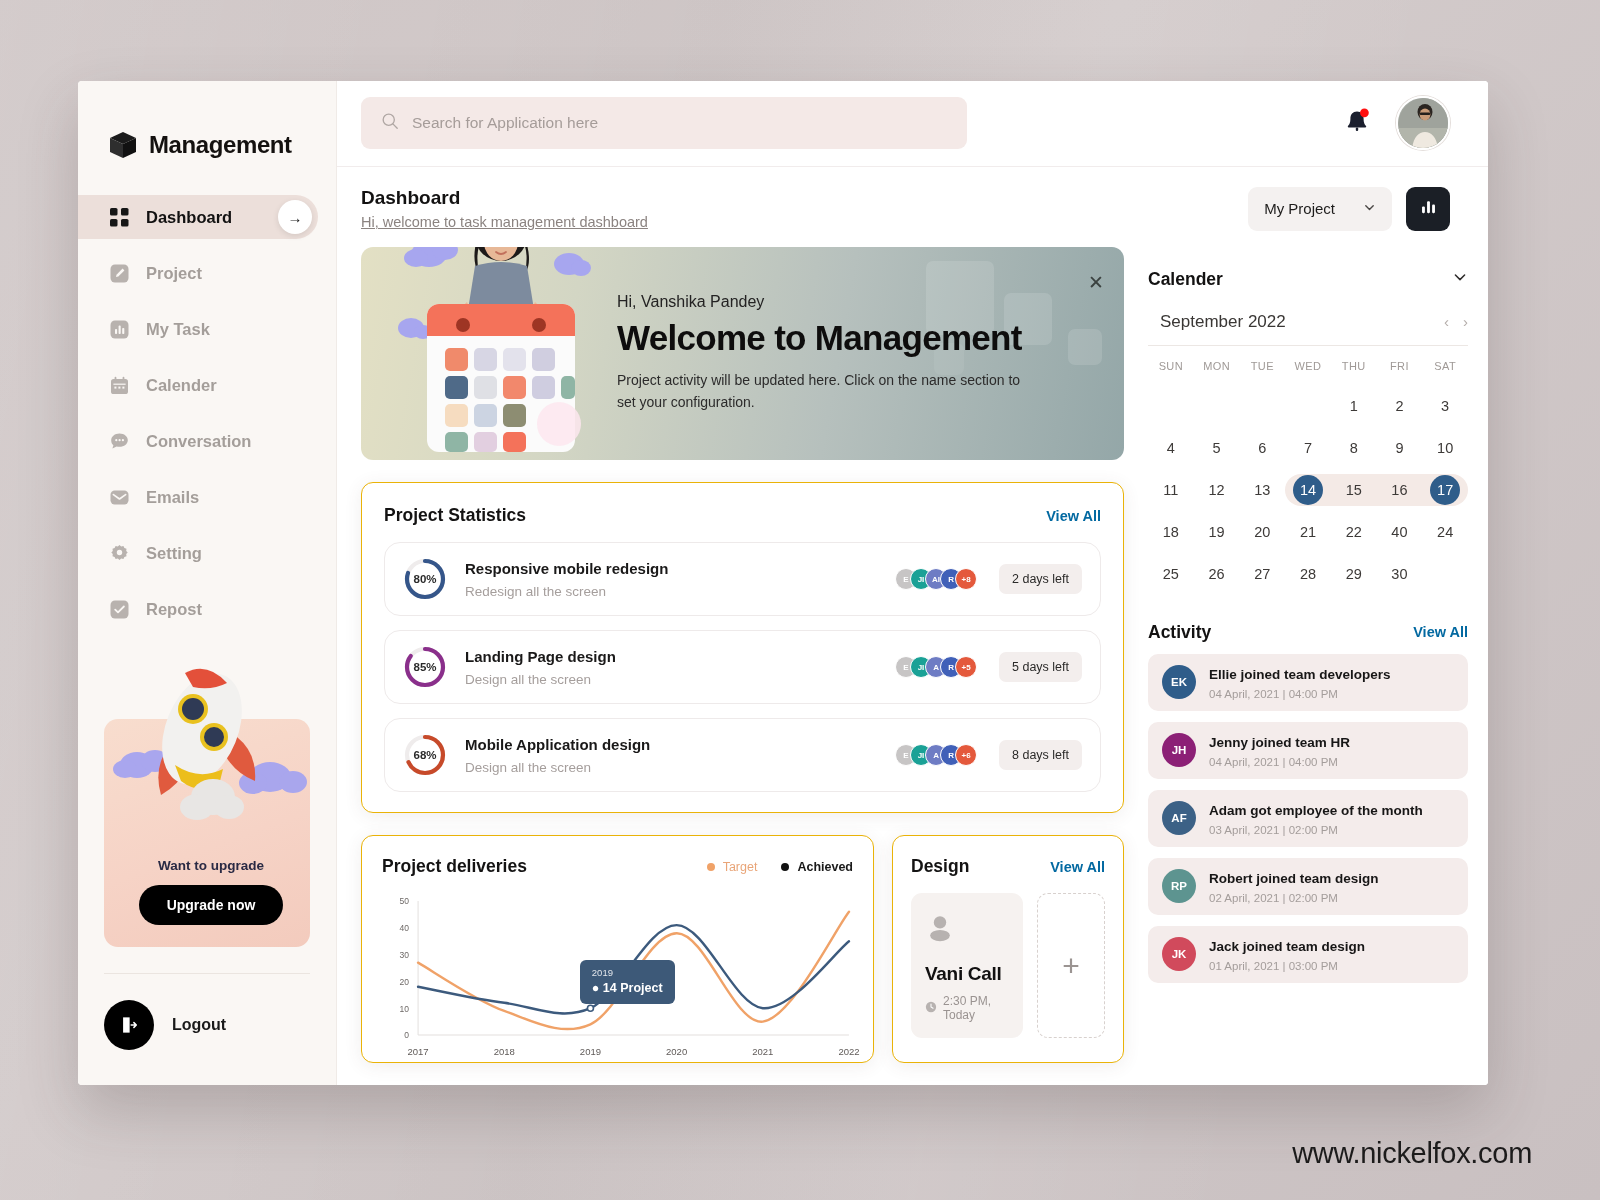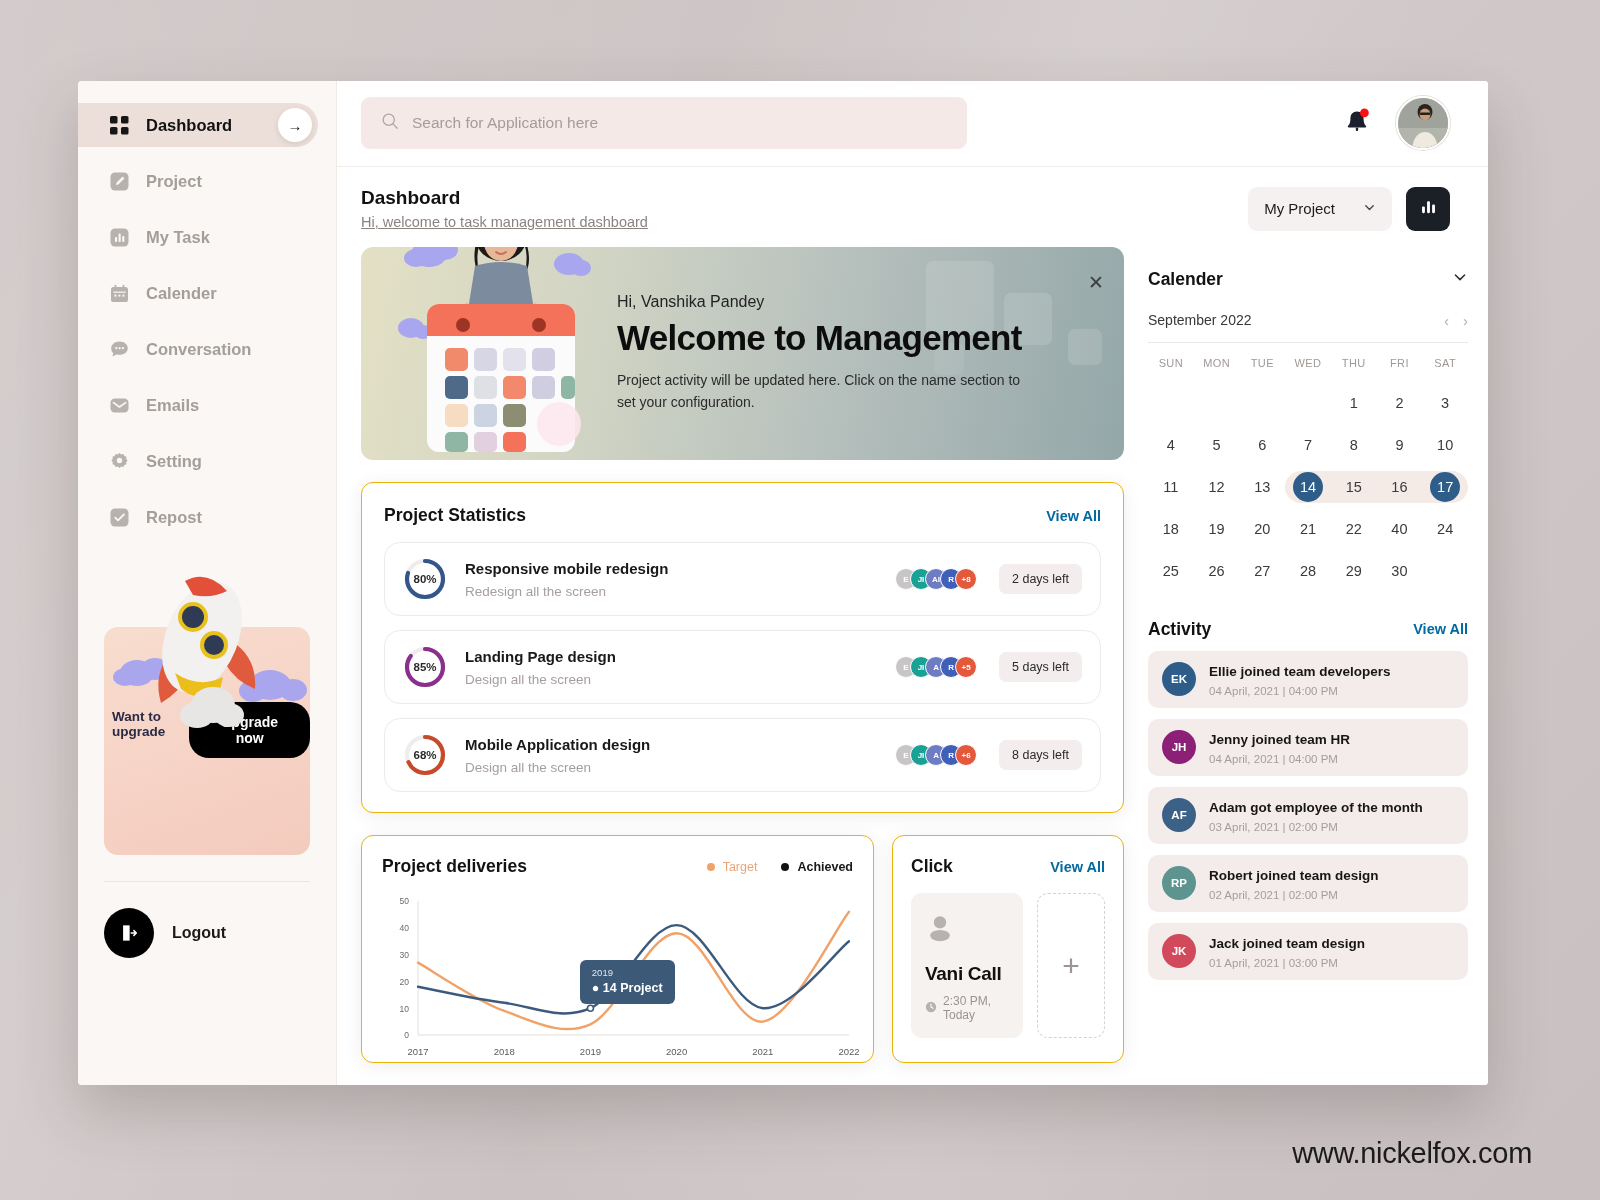--- a/index.html
+++ b/index.html
@@ -67,21 +67,21 @@
     box-shadow: 0 2px 6px rgba(0,0,0,0.10);
     font-size: 15px; color: #1b1b1b;
   }
 
   
   .upgrade-wrap { margin: 14px 26px 0 26px; position: relative; }
   .upgrade-card {
     background: linear-gradient(160deg,#f8ddce 0%, #f6d3c6 55%, #f3cbbd 100%);
     border-radius: 14px; height: 228px; margin-top: 62px;
     position: relative;
-    display: flex; align-items: center;
+    display: flex; flex-direction: column; align-items: center;
     justify-content: flex-end; padding-bottom: 22px; padding-left: 8px;
   }
   .rocket { position: absolute; top: -62px; left: 50%; transform: translateX(-50%); }
   .upgrade-title {
     font-size: 13.5px; font-weight: 700; color: #2a2a44; margin-bottom: 12px;
   }
   .upgrade-btn {
     background: #000; color: #fff; border: none; border-radius: 20px;
     font-size: 14px; font-weight: 700; padding: 12px 28px; cursor: pointer;
     font-family: "Liberation Sans", sans-serif;
@@ -225,21 +225,21 @@
     flex: 0 0 68px; border: 1.6px dashed #d8d1ce; border-radius: 11px;
     display: flex; align-items: center; justify-content: center;
     font-size: 30px; color: #9b9492; font-weight: 300; cursor: pointer;
   }
 
   
   .cal-head { display: flex; align-items: center; padding-top: 22px; }
   .cal-title { font-size: 17.5px; font-weight: 700; color: #131212; }
   .cal-chev { margin-left: auto; cursor: pointer; }
   .cal-month-row { display: flex; align-items: center; margin-top: 22px; }
-  .cal-month { font-size: 14px; color: #3a3735; }
+  .cal-month { font-size: 17px; color: #3a3735; margin-left: 12px; }
   .cal-navs { margin-left: auto; display: flex; gap: 14px; color: #b4adaa; font-size: 15px; }
   .cal-navs span { cursor: pointer; }
   .cal-sep { height: 1px; background: #ece7e4; margin-top: 13px; }
   .cal-grid { display: grid; grid-template-columns: repeat(7, 1fr); row-gap: 10px; margin-top: 14px; }
   .cal-dow {
     text-align: center; font-size: 11px; color: #9f9996; letter-spacing: 0.4px;
     padding-bottom: 8px;
   }
   .cal-cell {
     text-align: center; font-size: 14.5px; color: #3d3a38; height: 32px;
@@ -278,20 +278,30 @@
 </style>
 </head>
 <body>
 
 <div class="bg-streak"></div>
 
 <div class="app">
 
   <aside class="sidebar">
 
+    <div class="brand">
+      <span class="brand-cube">
+        <svg viewBox="0 0 30 30" width="30" height="30">
+          <polygon points="15,2 28,8 15,14 2,8" fill="#1b1b1b"></polygon>
+          <polygon points="2,8 15,14 15,28 2,22" fill="#2e2e2e"></polygon>
+          <polygon points="28,8 15,14 15,28 28,22" fill="#111"></polygon>
+        </svg>
+      </span>
+      <span class="brand-name">Management</span>
+    </div>
 
     <nav class="nav">
       <div class="nav-item active">
         <span class="nav-ico">
           <svg viewBox="0 0 19 19" width="19" height="19">
             <rect x="0" y="0" width="7.5" height="7.5" rx="1.6" fill="#161616"></rect>
             <rect x="11" y="0" width="7.5" height="7.5" rx="1.6" fill="#161616"></rect>
             <rect x="0" y="11" width="7.5" height="7.5" rx="1.6" fill="#161616"></rect>
             <rect x="11" y="11" width="7.5" height="7.5" rx="1.6" fill="#161616"></rect>
           </svg>
@@ -671,21 +681,21 @@
                   <text x="380" y="162" text-anchor="middle" font-size="9.5" fill="#5f5a58" font-family="Liberation Sans, sans-serif">2021</text>
                   <text x="466" y="162" text-anchor="middle" font-size="9.5" fill="#5f5a58" font-family="Liberation Sans, sans-serif">2022</text>
                 </svg><div style="position:absolute;left:42%;top:40%;background:#3d5978;border-radius:6px;padding:7px 12px 9px;color:#fff;white-space:nowrap">
                   <div style="font-size:9.5px;opacity:.85">2019</div>
                   <div style="font-size:12.5px;font-weight:700;margin-top:3px">● 14 Project</div>
                 </div></div>
           </div>
 
           <div class="card events-card">
             <div class="card-head">
-              <span class="card-title">Click</span>
+              <span class="card-title">Design</span>
               <span class="view-all">View All</span>
             </div>
             <div class="ev-grid">
               <div class="ev-card">
                 <span>
                   <svg viewBox="0 0 32 32" width="30" height="30">
                     <circle cx="16" cy="10" r="6.6" fill="#b7b2b0"></circle>
                     <ellipse cx="16" cy="24" rx="10.5" ry="6" fill="#b7b2b0"></ellipse>
                   </svg>
                 </span>

